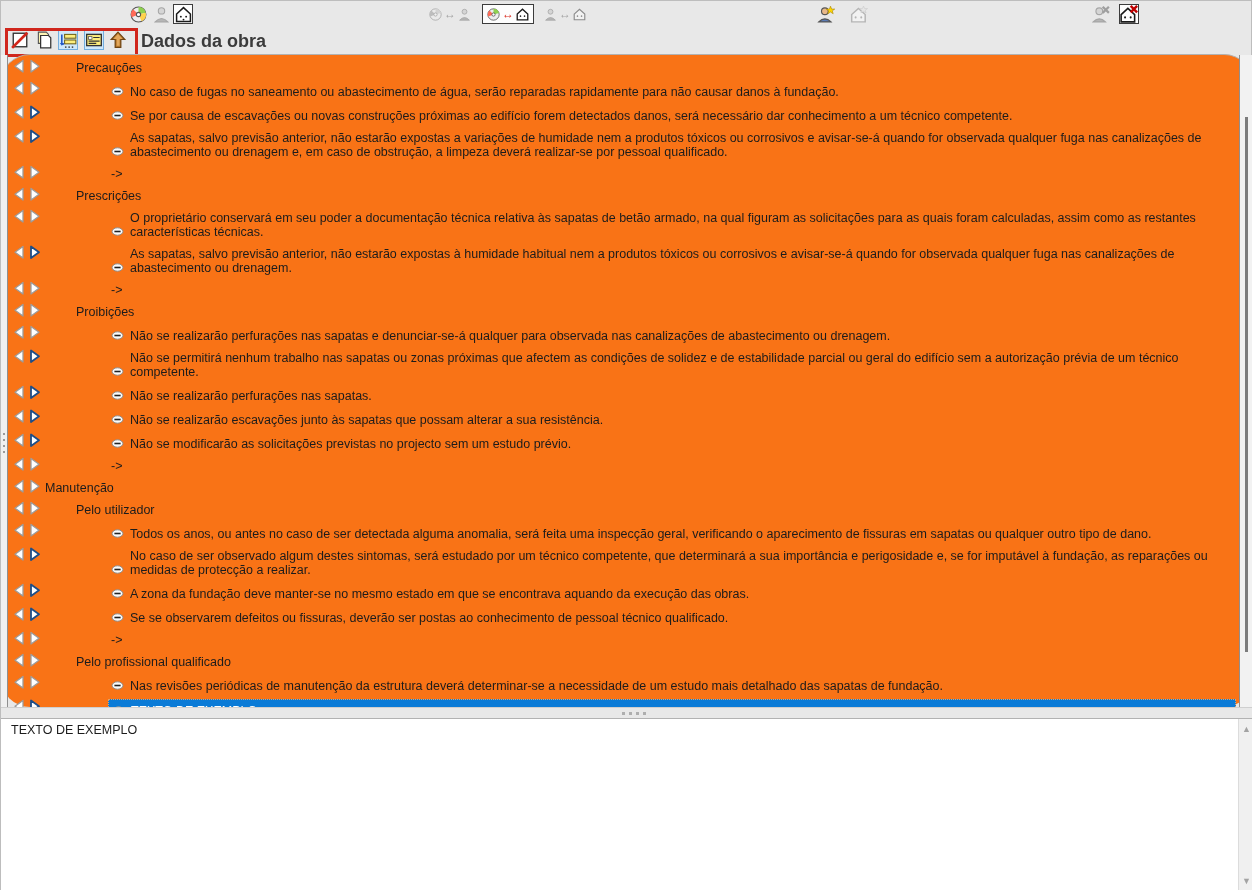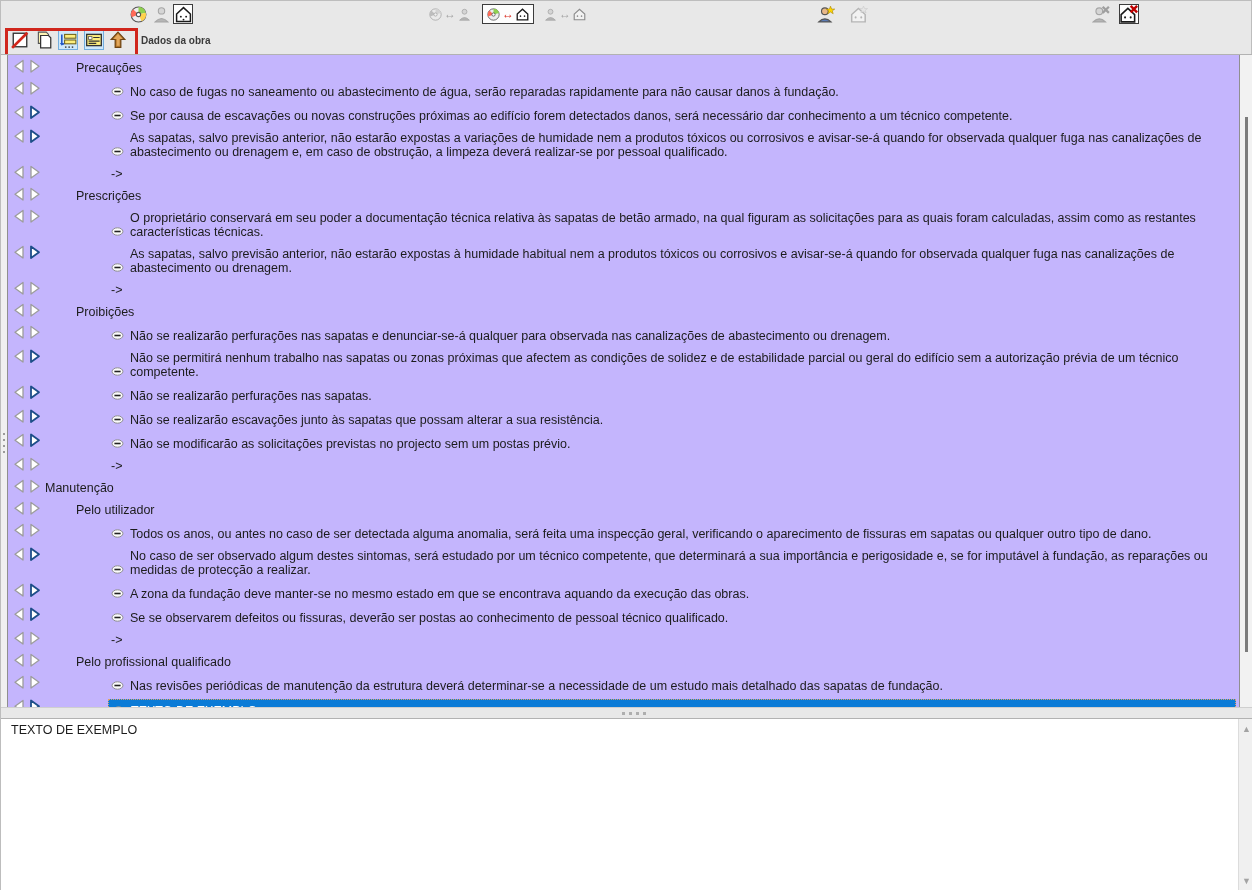--- a/index.html
+++ b/index.html
@@ -14,25 +14,25 @@
           justify-content:center;box-sizing:border-box;}
   .tbwide{width:52px;}
   .dim{filter:grayscale(100%) opacity(0.45);}
   .pressed-dark{border:1px solid #3c3c3c;background:#fdfdfd;}
   .pressed-blue{background:#cfe8fa;border:1px solid #74aede;}
   .syncpair{display:flex;align-items:center;gap:2px;}
   .sync-arrow{color:#d92b1f;font-weight:bold;font-size:12px;line-height:1;}
   .callout{position:absolute;left:4px;top:0;width:127px;height:23px;
            border:3px solid #d0261c;pointer-events:none;}
   .tb2-title{position:absolute;left:140px;top:0;height:26px;line-height:26px;
-             font-weight:bold;font-size:10px;color:#3b3b3b;}
+             font-weight:bold;font-size:18px;color:#3b3b3b;}
 
   
-  .main{position:absolute;left:0;top:53px;width:1252px;height:653px;background:#c4b5fd;
-        border-top:1px solid #b2b2b2;box-sizing:border-box;}
+  .main{position:absolute;left:0;top:53px;width:1252px;height:653px;background:#f97316;
+        border-top:1px solid #b2b2b2;box-sizing:border-box;border-radius:29px;}
   .left-strip{position:absolute;left:0;top:0;width:7px;height:100%;background:#f0f0f0;
               border-right:1px solid #8f8f8f;box-sizing:border-box;}
   .vdots{position:absolute;left:2px;top:378px;width:3px;}
   .vdots i{display:block;width:2px;height:2px;background:#9a9a9a;margin:0 0 4px 0;}
   .tree{position:absolute;left:8px;top:0;right:15px;bottom:0;overflow:hidden;padding-top:2px;
         font-size:12.5px;line-height:14px;color:#1c1c1c;}
   .row{position:relative;padding:4px 0;}
   .row .arrL{position:absolute;left:4px;top:2px;}
   .row .arrR{position:absolute;left:20px;top:2px;}
   .content-l0{margin-left:36px;}
@@ -409,21 +409,21 @@
               <polygon points="10,1.5 10,13 2,7.2" fill="#fff" stroke="#9c9c9c" stroke-width="1.3" stroke-linejoin="round"></polygon>
             </svg></span>
           <span class="arrR"><svg width="12" height="15" viewBox="0 0 12 15">
               <polygon points="2,1.5 2,13 10,7.2" fill="#fff" stroke="#1d4e89" stroke-width="1.8" stroke-linejoin="round"></polygon>
             </svg></span>
           <div class="content-bullet">
             <span class="mins"><svg width="13" height="9" viewBox="0 0 13 9">
                 <ellipse cx="6.5" cy="4.5" rx="5.4" ry="3.7" fill="#fbfbfb" stroke="#8f8f8f"></ellipse>
                 <line x1="3.4" y1="4.5" x2="9.6" y2="4.5" stroke="#222" stroke-width="1.6"></line>
               </svg></span>
-            <span>Não se modificarão as solicitações previstas no projecto sem um postas prévio.</span>
+            <span>Não se modificarão as solicitações previstas no projecto sem um estudo prévio.</span>
           </div>
         </div>
         <div class="row">
           <span class="arrL"><svg width="12" height="15" viewBox="0 0 12 15">
               <polygon points="10,1.5 10,13 2,7.2" fill="#fff" stroke="#9c9c9c" stroke-width="1.3" stroke-linejoin="round"></polygon>
             </svg></span>
           <span class="arrR"><svg width="12" height="15" viewBox="0 0 12 15">
               <polygon points="2,1.5 2,13 10,7.2" fill="#fff" stroke="#9c9c9c" stroke-width="1.3" stroke-linejoin="round"></polygon>
             </svg></span>
           <div class="content-next"><span>-&gt;</span></div>

